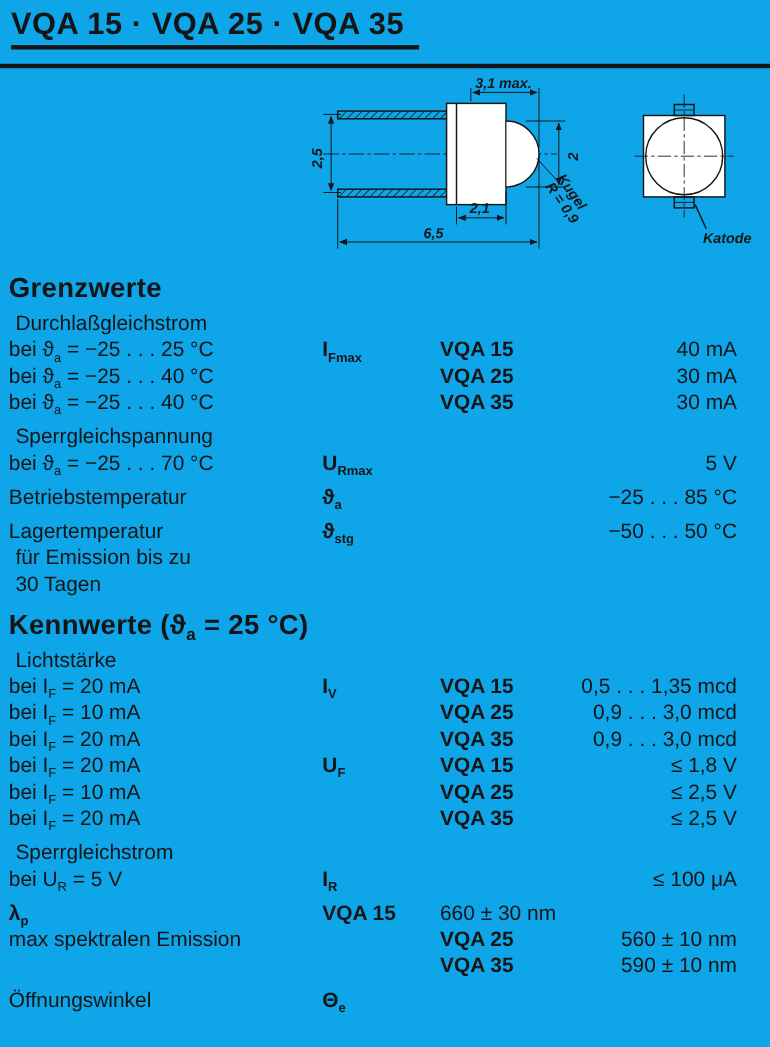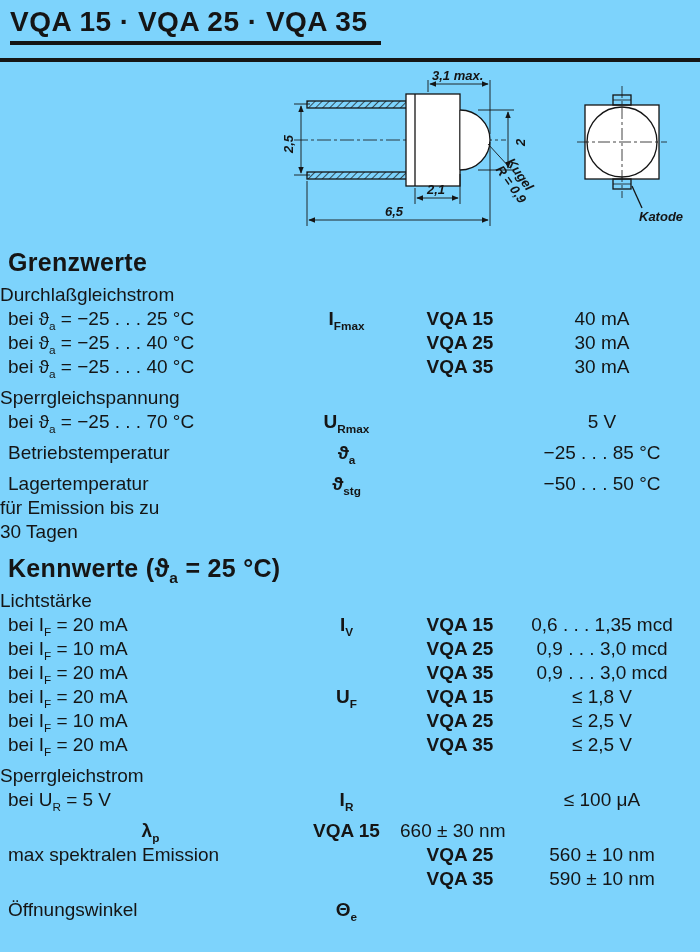--- a/index.html
+++ b/index.html
@@ -1,40 +1,40 @@
 <!DOCTYPE html>
 <html><head>
 <meta charset="utf-8">
 <style>
   * { margin:0; padding:0; box-sizing:border-box; }
   html,body { background:#ffffff; }
   .page {
     position:relative; width:700px; height:952px; overflow:hidden;
-    background:#7dd3fc; color:#151515;
+    background:#0ea5e9; color:#151515;
     font-family:"Liberation Sans", sans-serif;
   }
   .header { padding:6px 0 0 0; }
   .title {
     display:inline-block; margin-left:10px;
     font-size:28px; font-weight:700; letter-spacing:.5px;
     border-bottom:4px solid #151515; padding:0 14px 3px 0;
   }
   .full-rule { height:4px; background:#151515; margin-top:13px; }
   .figure { margin:8px 0 0 282px; width:410px; height:168px;font-weight:bold; }
   svg text { font-family:"Liberation Sans", sans-serif; }
   .dim-t { font-size:13px; font-style:italic; fill:#151515; }
   section { margin-top:2px; }
   h2 { font-size:25px; font-weight:700; margin:10px 0 6px 8px; letter-spacing:.3px; }
   h2 .h-suffix { font-weight:700; }
   .row { font-size:19px; line-height:24px; }
   .row.gap { margin-top:7px; }
-  .label-row { padding-left:0; }
+  .label-row { padding-left:14px; }
   .data-row { display:grid; grid-template-columns:285px 107px 120px 1fr; padding-left:8px; }
-  .c-sym, .c-type { font-weight:700;text-align:center; }
-  .c-val { text-align:center; padding-right:16px; white-space:nowrap; }
+  .c-sym, .c-type { font-weight:700; }
+  .c-val { text-align:right; padding-right:30px; white-space:nowrap; }
   sub { font-size:.62em; line-height:0; }
 </style>
 </head>
 <body>
 
 <div class="page">
 
   <div class="header">
     <div class="title">VQA 15 · VQA 25 · VQA 35</div>
     <div class="full-rule"></div>
@@ -152,21 +152,21 @@
   </section>
 
   <section>
     <h2><span class="h-main">Kennwerte</span><span class="h-suffix"><span> (</span><span>ϑ</span><sub>a</sub><span> = 25 °C)</span></span></h2>
     <div class="rows">
         <div class="row label-row">Lichtstärke</div>
         <div class="row data-row">
           <span class="c-cond"><span>bei </span><span>I</span><sub>F</sub><span> = 20 mA</span></span>
           <span class="c-sym"><span>I</span><sub>V</sub></span>
           <span class="c-type">VQA 15</span>
-          <span class="c-val">0,6 . . . 1,35 mcd</span>
+          <span class="c-val">0,5 . . . 1,35 mcd</span>
         </div>
         <div class="row data-row">
           <span class="c-cond"><span>bei </span><span>I</span><sub>F</sub><span> = 10 mA</span></span>
           <span class="c-sym"></span>
           <span class="c-type">VQA 25</span>
           <span class="c-val">0,9 . . . 3,0 mcd</span>
         </div>
         <div class="row data-row">
           <span class="c-cond"><span>bei </span><span>I</span><sub>F</sub><span> = 20 mA</span></span>
           <span class="c-sym"></span>

